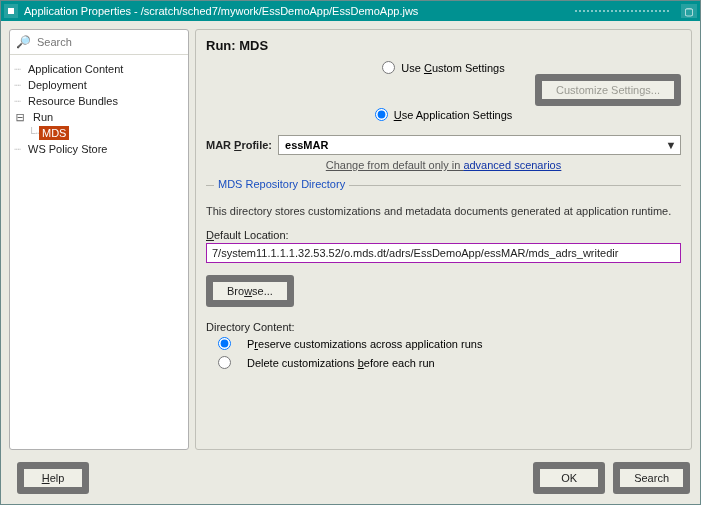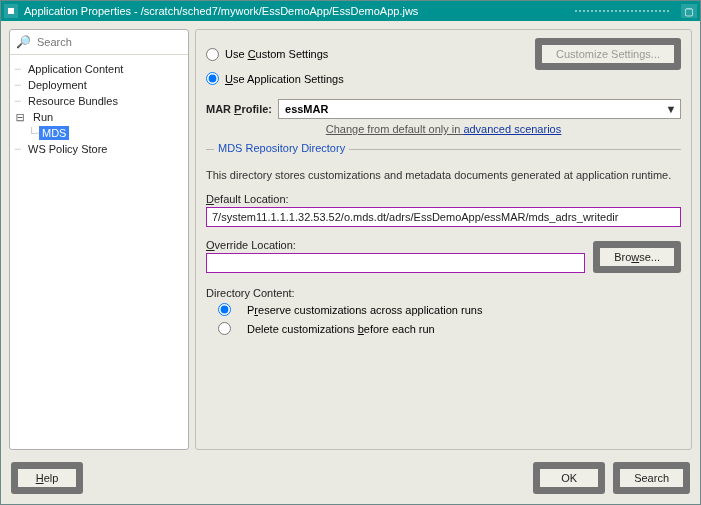--- a/index.html
+++ b/index.html
@@ -14,24 +14,24 @@
   .body { flex:1; background:#eaeae2; display:flex; gap:6px; padding:8px 8px 4px 8px; }
   .left-panel { width:180px; background:#fff; border:1px solid #b0b0b0; border-radius:3px; display:flex; flex-direction:column; overflow:hidden; }
   .search-row { display:flex; align-items:center; gap:6px; padding:5px 6px; border-bottom:1px solid #d8d8d0; }
   .search-ic { color:#6080b0; font-size:12px; }
   .search-input { flex:1; border:none; outline:none; font-size:11px; background:transparent; color:#888; }
   .tree { flex:1; padding:6px 4px; color:#222; }
   .tree-row { display:flex; align-items:center; gap:4px; padding:1px 0; white-space:nowrap; }
   .tw { width:12px; text-align:center; color:#666; font-size:11px; cursor:pointer; display:inline-block;}
   .conn { color:#bbb; display:inline-block; width:7px; text-align:center; }
   .node-label { padding:1px 3px; }
-  .selected { background:#3b82f6; color:#fff; }
+  .selected { background:#c2410c; color:#fff; }
   .right-panel { flex:1; background:#eaeae2; border:1px solid #c0c0b8; border-radius:3px; padding:8px 10px; overflow:hidden; position:relative; }
   .h-run { font-size:13px; font-weight:bold; color:#111; margin-bottom:8px; }
-  .settings-row { display:flex; align-items:center; margin-bottom:2px; }
+  .settings-row { display:flex; align-items:center; margin-bottom:2px;flex-direction:column; }
   .settings-row label { display:flex; align-items:center; gap:6px; }
   .cust-btn { margin-left:auto; }
   .btn { background:#efefe7; border:7px solid #737373; border-radius:3px; padding:3px 14px; font-size:11px; color:#222; cursor:pointer; }
   .btn.disabled { color:#9a9a92; cursor:default; }
   .u { text-decoration: underline; }
   .mar-row { display:flex; align-items:center; gap:6px; margin-top:14px;font-weight:bold; }
   .mar-row .lbl { color:#222; }
   .select-wrap { flex:1; position:relative; }
   .select-box { width:100%; border:1px solid #9c9c94; background:#fff; padding:2px 20px 2px 6px; height:20px; display:flex; align-items:center; }
   .select-caret { position:absolute; right:3px; top:3px; width:14px; height:14px; display:flex; align-items:center; justify-content:center; color:#333; }
@@ -39,21 +39,21 @@
   .change-hint a { color:#1034a6; text-decoration: underline; cursor:pointer; }
   .groupbox { border-top:1px solid #b8b8b0; margin-top:14px; position:relative; padding-top:18px; }
   .groupbox .legend { position:absolute; top:-8px; left:8px; background:#eaeae2; color:#1a4fc0; padding:0 4px; }
   .group-desc { color:#333; margin-bottom:10px; line-height:1.35; }
   .field-lbl { color:#222; margin-bottom:2px; display:block; }
   .text-input { width:100%; border:1px solid #a21caf; background:#fff; padding:3px 5px; height:20px; font-size:11px; color:#222; }
   .override-row { display:flex; gap:8px; align-items:flex-end; }
   .override-row .col { flex:1; }
   .radio-row { display:flex; align-items:flex-end; gap:16px; margin:4px 0 6px 12px; }
   .radio-row input { margin:0; }
-  .bottom-bar { background:#eaeae2; display:flex; align-items:center; padding:8px 10px 10px 10px; gap:8px; }
+  .bottom-bar { background:#eaeae2; display:flex; align-items:center; padding:8px 10px 10px 16px; gap:8px; }
   .bottom-bar .spacer { flex:1; }
   .btn.wide { min-width:72px; text-align:center; }
   .ml14 { margin-left:14px; }
 </style>
 </head>
 <body>
 
 <div class="window">
   <div class="titlebar">
     <span class="title-icon">
@@ -93,20 +93,21 @@
             <span class="node-label selected">MDS</span>
           </div>
         <div class="tree-row">
             <span class="conn">┈</span>
             <span class="node-label">WS Policy Store</span>
           </div>
       </div>
     </div>
 
     <div class="right-panel">
+      <div class="h-run">Run: MDS</div>
 
       <div class="settings-row">
         <label>
           <input type="radio" name="settingsmode" style="">
           <span><span>Use </span><span class="u">C</span><span>ustom Settings</span></span>
         </label>
         <button class="btn disabled cust-btn">Customize Settings...</button>
       </div>
       <div class="settings-row">
         <label>
@@ -129,24 +130,20 @@
       </div>
 
       <div class="groupbox">
         <span class="legend">MDS Repository Directory</span>
         <div class="group-desc">This directory stores customizations and metadata documents generated at application runtime.</div>
 
         <span class="field-lbl"><span></span><span class="u">D</span><span>efault Location:</span></span>
         <input class="text-input" style="margin-bottom: 12px;" value="7/system11.1.1.1.32.53.52/o.mds.dt/adrs/EssDemoApp/essMAR/mds_adrs_writedir">
 
         <div class="override-row">
-          <div class="col">
-            <span class="field-lbl"><span></span><span class="u">O</span><span>verride Location:</span></span>
-            <input class="text-input" value="" style="">
-          </div>
           <button class="btn"><span>Bro</span><span class="u">w</span><span>se...</span></button>
         </div>
 
         <div style="margin-top:14px;">
           <span class="field-lbl">Directory Content:</span>
           <div class="radio-row">
             <input type="radio" name="dircontent" checked="" style="">
             <span><span>P</span><span class="u">r</span><span>eserve customizations across application runs</span></span>
           </div>
           <div class="radio-row">

